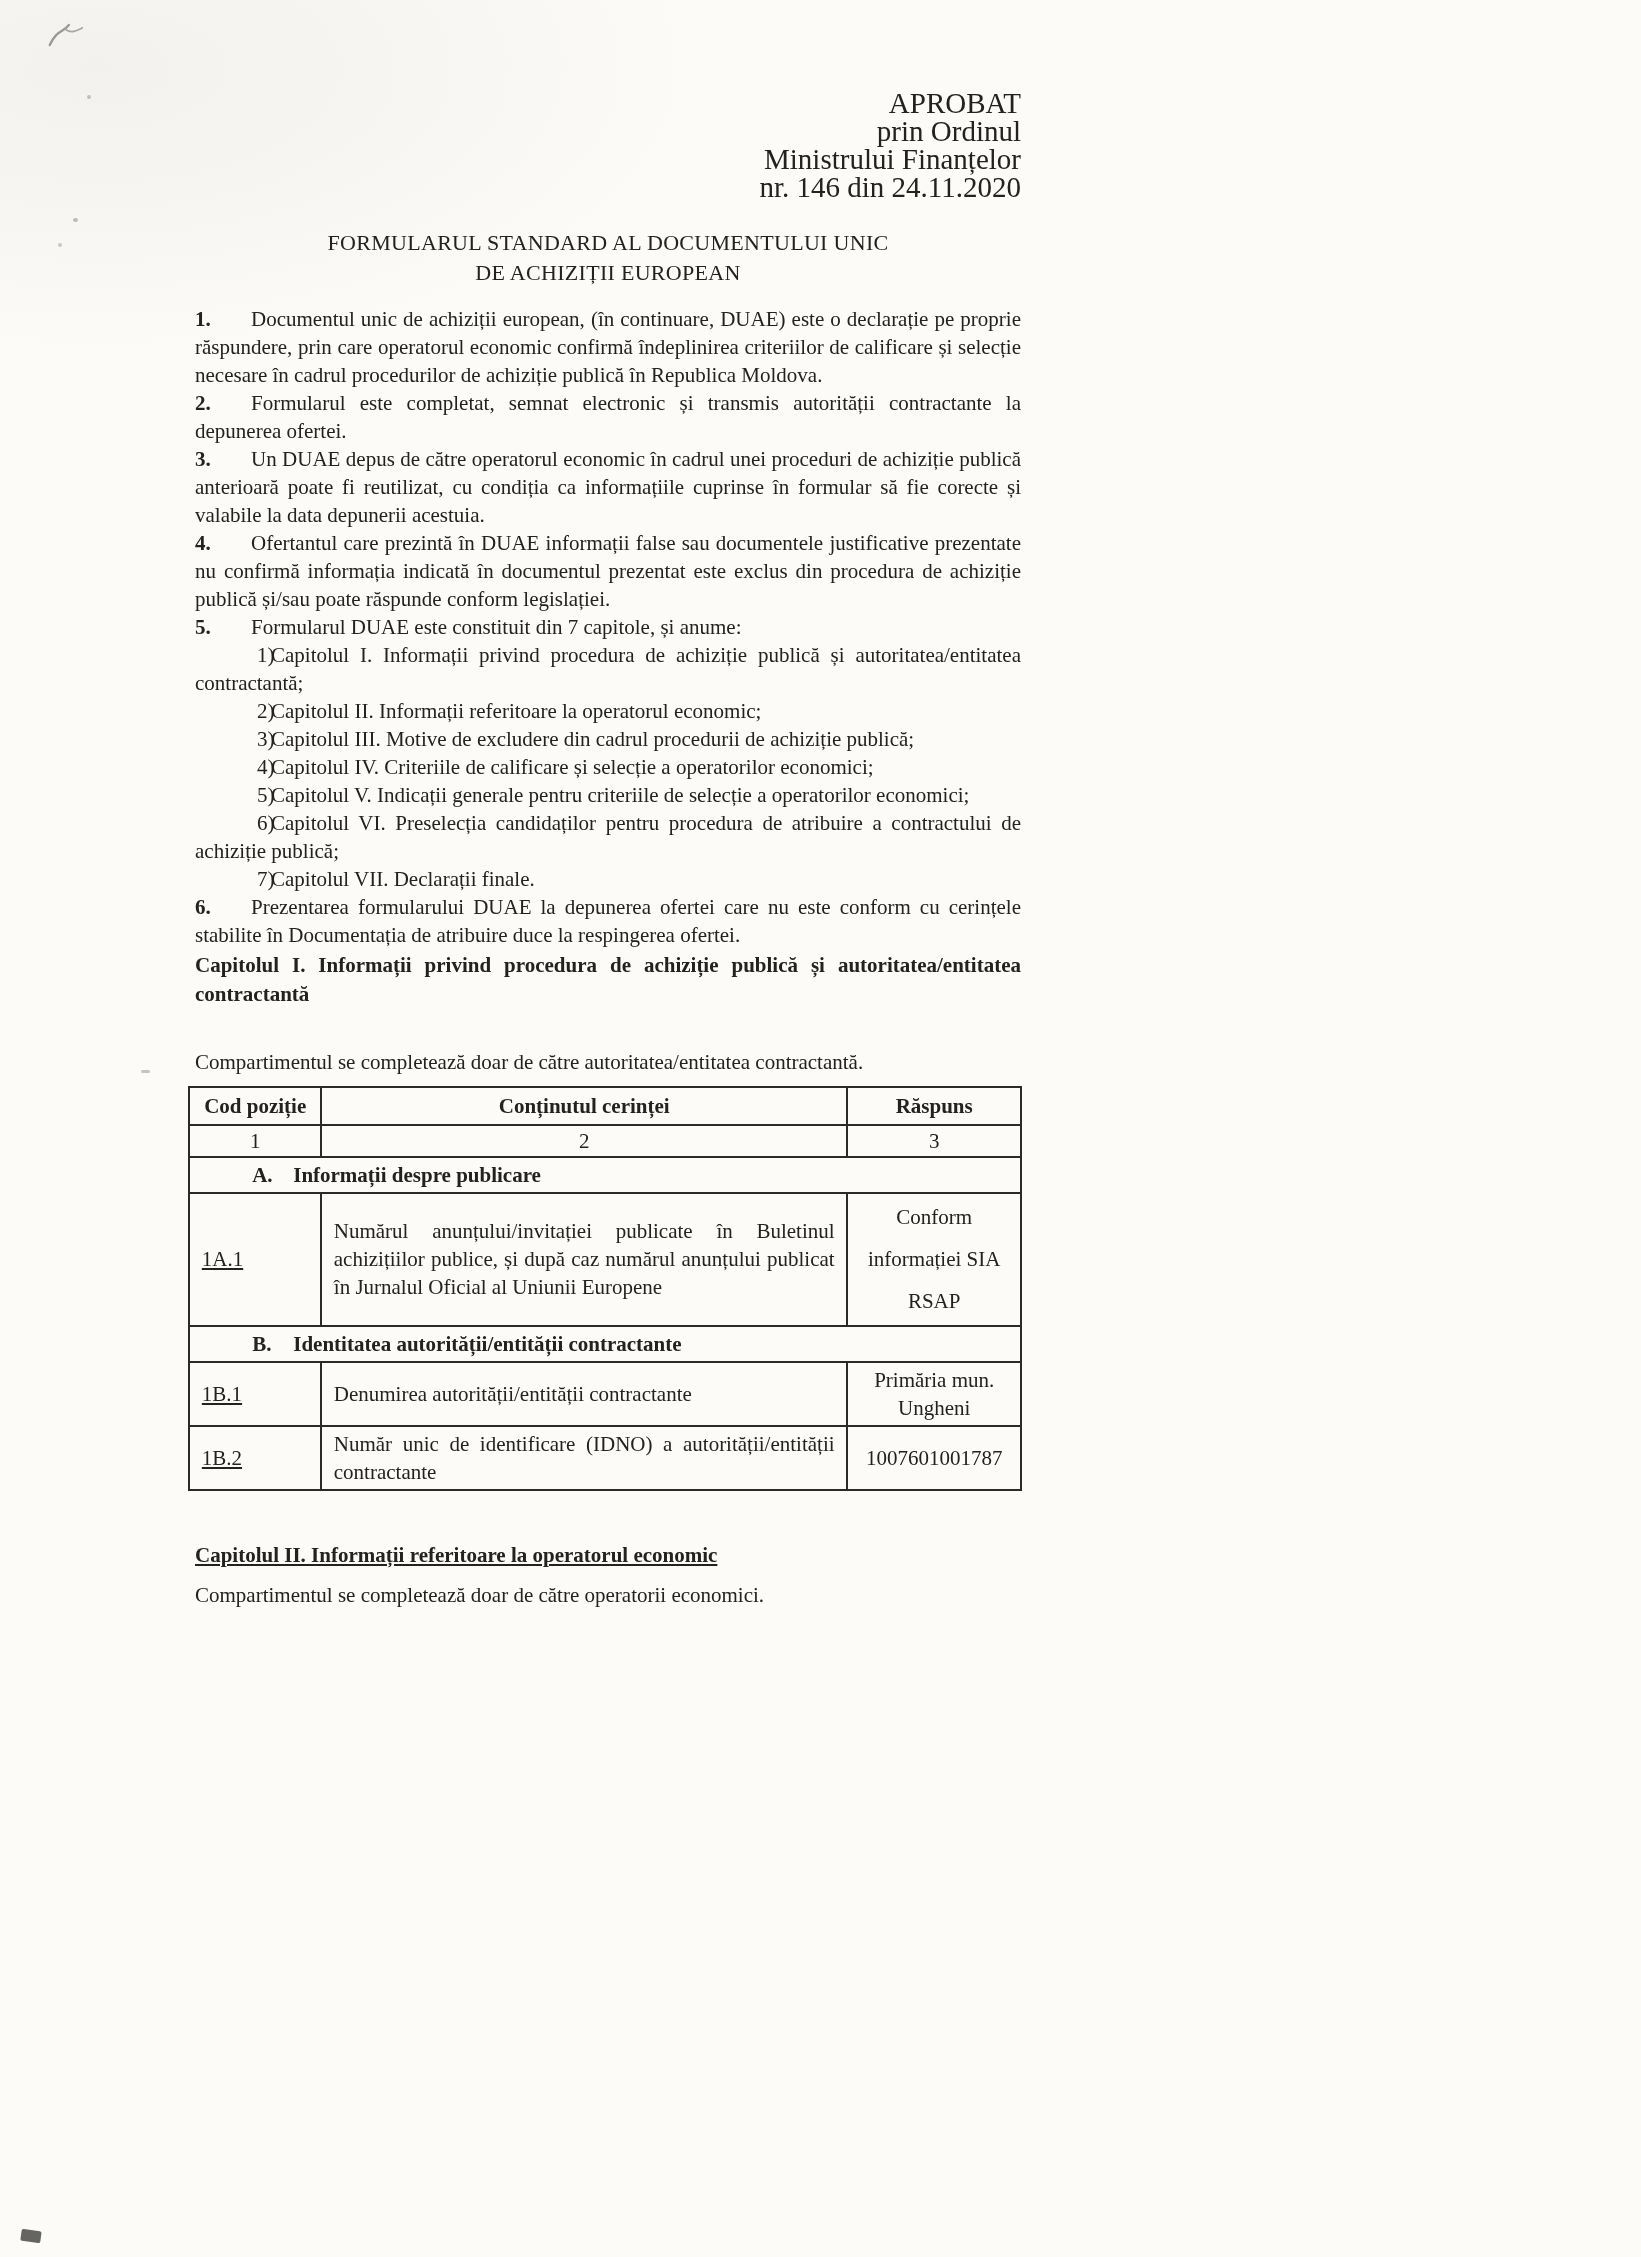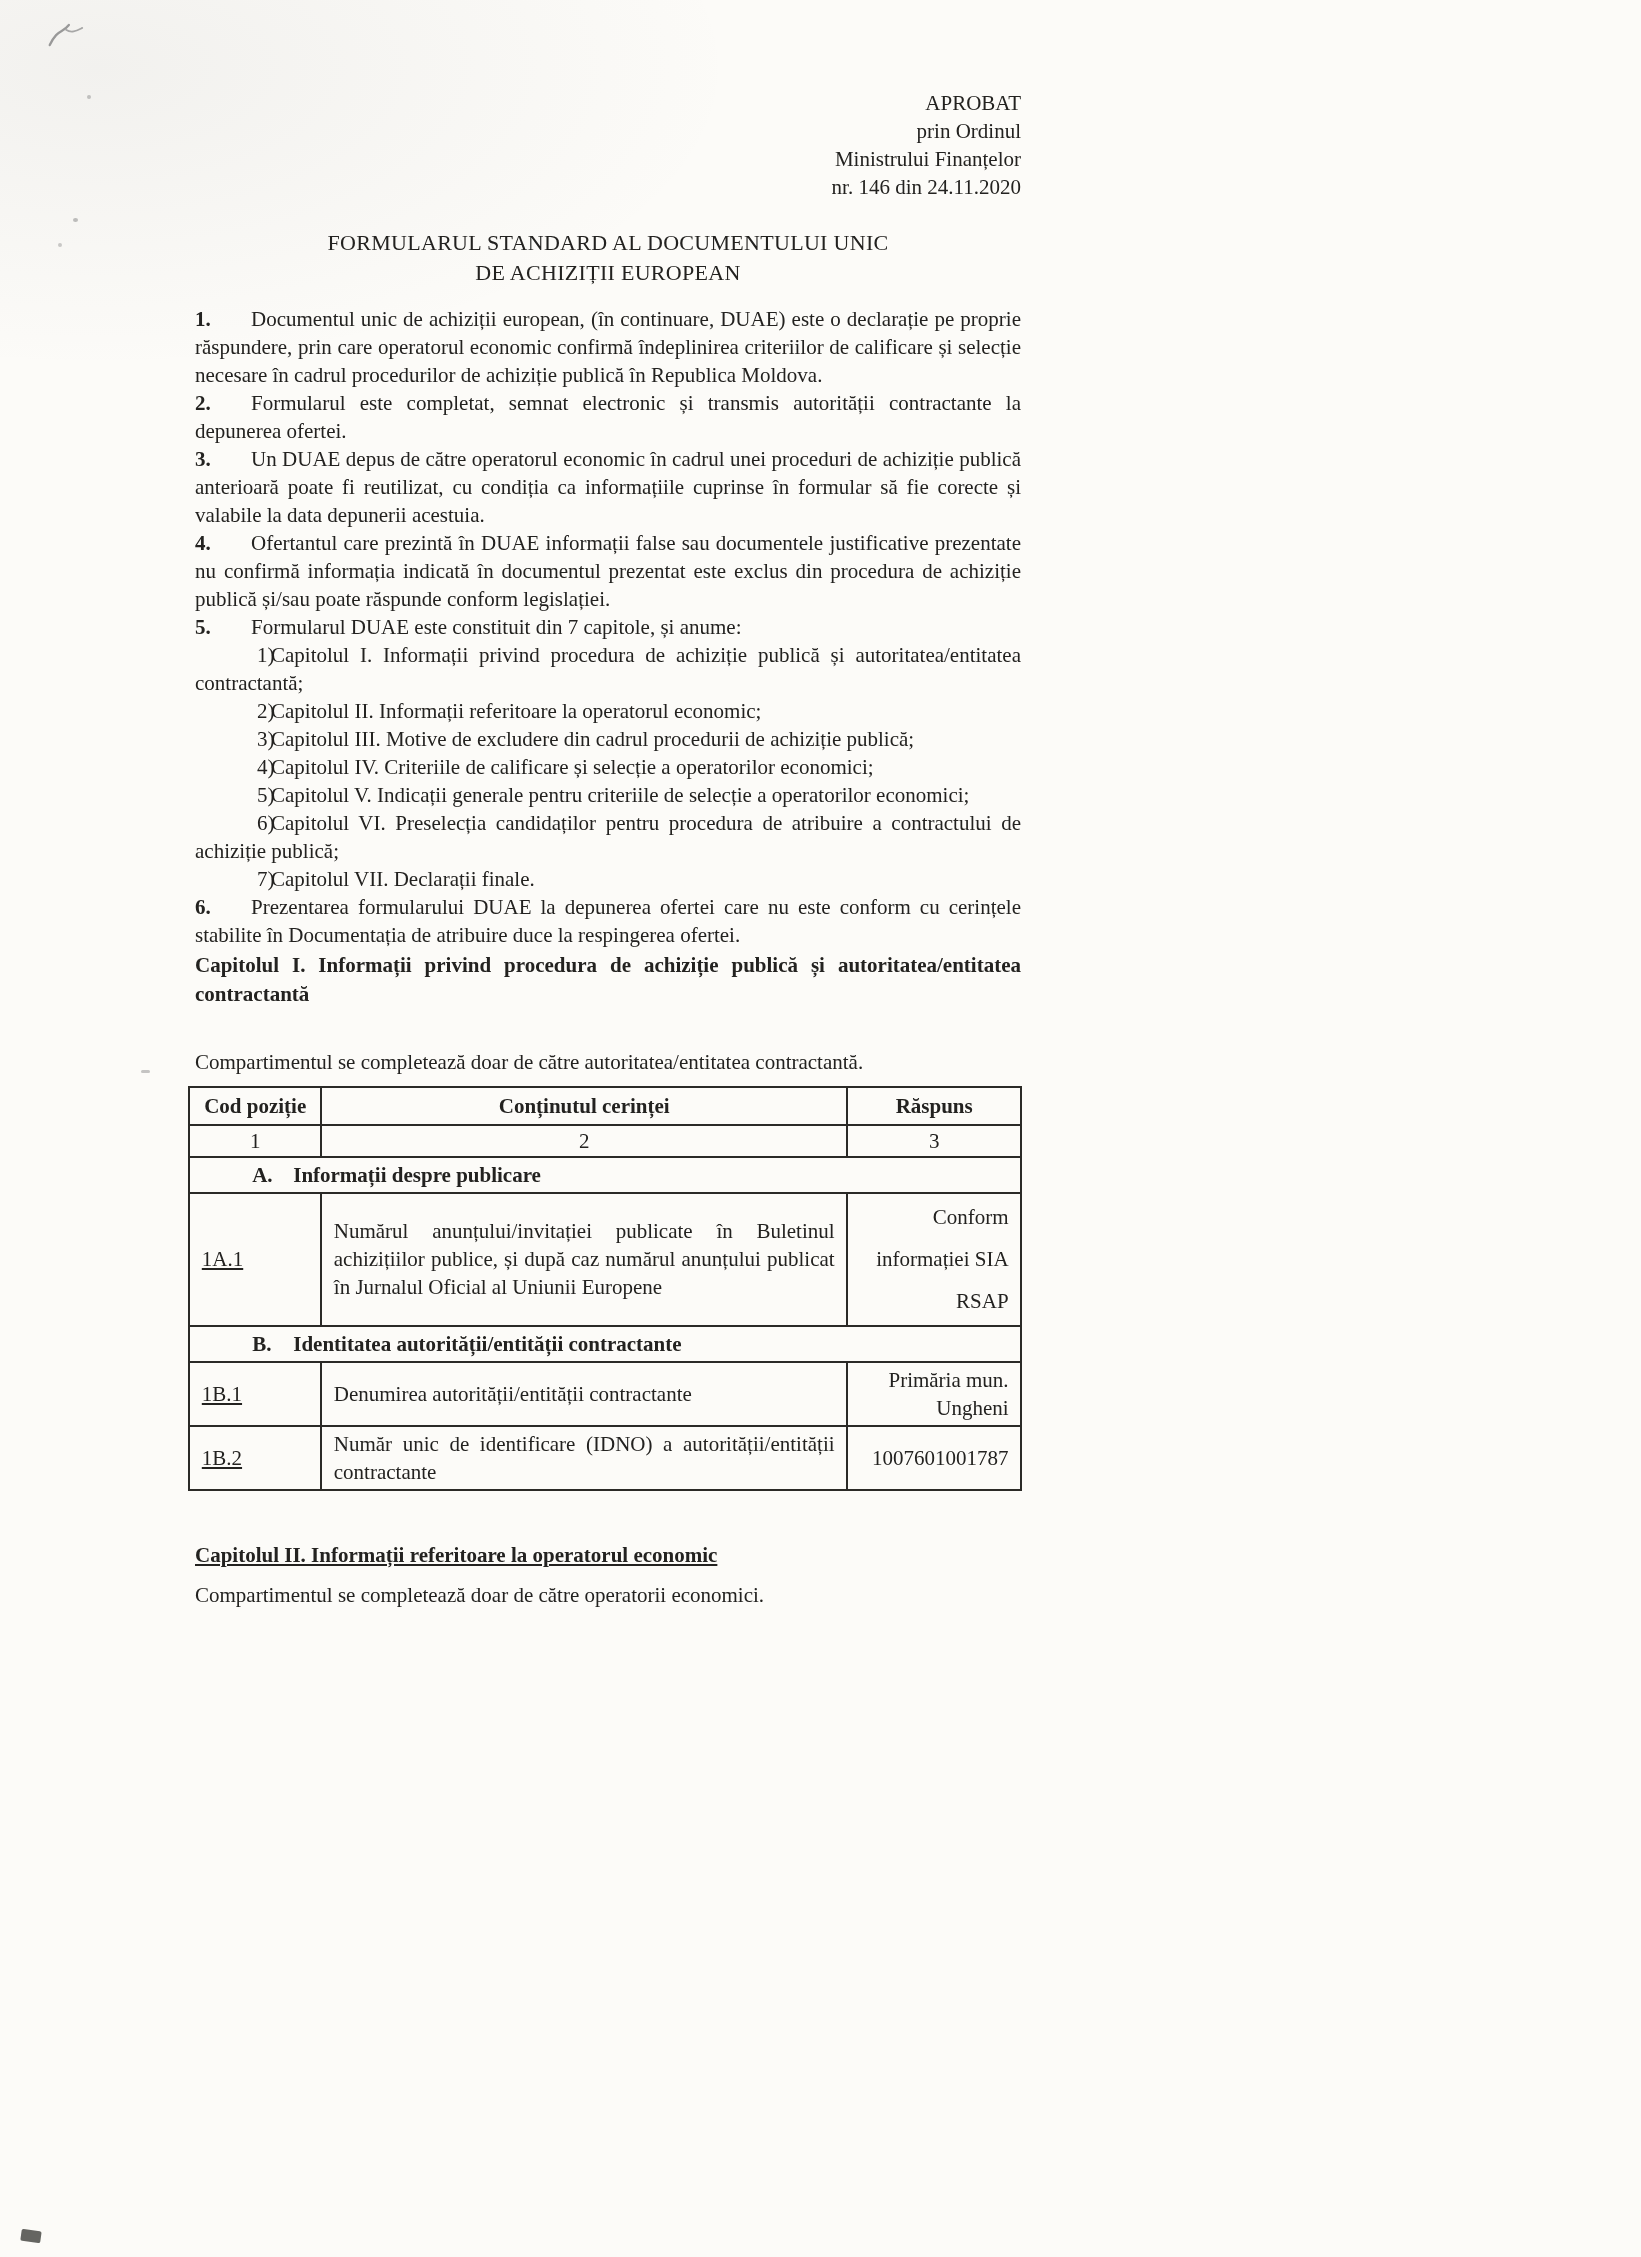--- a/index.html
+++ b/index.html
@@ -22,21 +22,21 @@
     background: radial-gradient(1062px 502px at 6% 3%, rgba(110,110,110,0.07), transparent 60%);
     pointer-events: none;
   }
   .content {
     position: absolute;
     left: 195px; top: 89px;
     width: 826px;
   }
   .approval {
     text-align: right;
-    font-size: 21px; line-height: 28px;
+    font-size: 29px; line-height: 28px;
     margin: 0 0 27px 0;
   }
   .doc-title {
     text-align: center;
     font-weight: 400;
     font-size: 22px; line-height: 30px;
     letter-spacing: 0.3px;
     margin: 7.7px 0 17.4px 0;
   }
   .para {
@@ -80,21 +80,21 @@
     border: 2.4px solid #2b2a27;
     padding: 2.9px 11.6px;
     vertical-align: middle;
   }
   tr.head td { font-weight: 700; text-align: center; padding: 3.9px 5.8px; }
   tr.nums td { text-align: center; padding: 1px 5.8px; }
   tr.section td { font-weight: 700; padding: 2.9px 9.7px 2.9px 62px; }
   .sec-letter { display: inline-block; width: 41px; }
   td.code { text-align: left; padding-left: 25px; text-decoration: underline; }
   td.req-cell { text-align: justify; padding: 5.8px 13.5px; }
-  td.ans { text-align: right; }
+  td.ans { text-align: center; }
   td.ans.spread div { line-height: 42px; }
   tr.row-1b1 td { height: 64px; }
   tr.row-1b2 td { height: 62px; }
 
   
   .art { position: absolute; pointer-events: none; }
   .art-squiggle { left: 44px; top: 19.3px; opacity: 0.85; }
   .speck { position: absolute; border-radius: 50%; background: #8d8d8d; }
   .speck.s1 { left: 87px;  top: 95px;  width: 3.9px; height: 3.9px; opacity: .5; }
   .speck.s2 { left: 73px;  top: 218px; width: 4.8px; height: 3.9px; opacity: .55; }

